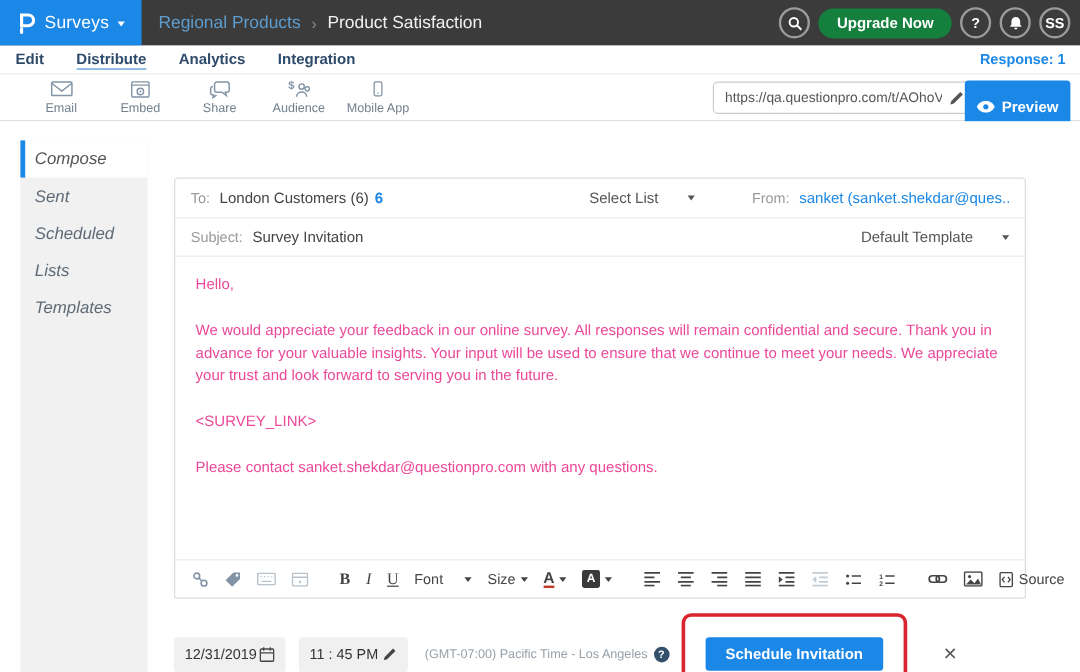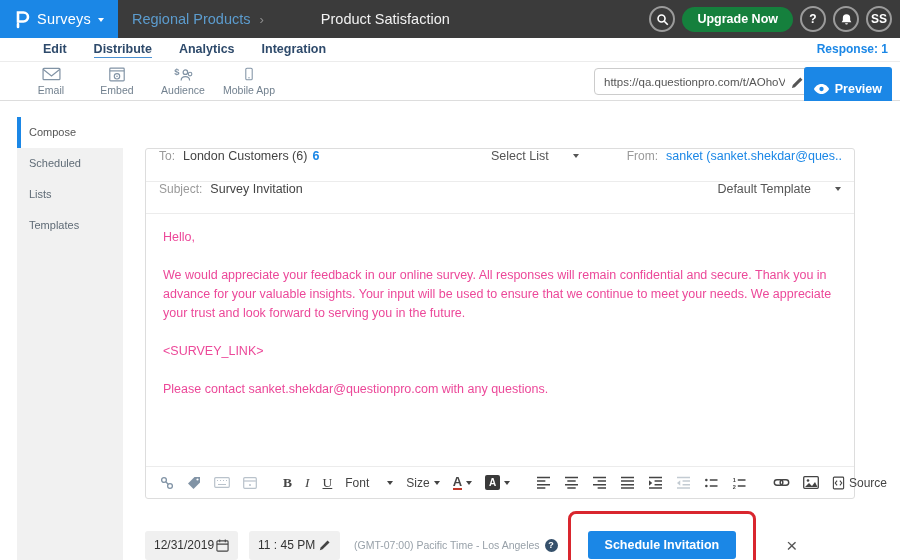--- a/index.html
+++ b/index.html
@@ -13,56 +13,56 @@
     border-top:4px solid currentColor; vertical-align:middle; }
 
   
   .header { position:absolute; left:0; top:0; width:900px; height:38px; background:#3B3B3B; display:flex; align-items:center; }
   .logo-block { width:118px; height:38px; background:#1B87E6; display:flex; align-items:center; justify-content:center; gap:7px; cursor:pointer; }
   .brand-label { color:#fff; font-size:14.5px; font-weight:500; letter-spacing:.2px; }
   .logo-block .caret { color:#fff; margin-top:1px; }
   .breadcrumb { margin-left:14px; font-size:14.5px; display:flex; align-items:center; gap:9px; }
   .bc-parent { color:#5C9CCE; cursor:pointer; }
   .bc-sep { color:#8d8d8d; font-size:13px; }
-  .bc-current { color:#F2F2F2; font-weight:500;margin-left:48px; }
+  .bc-current { color:#F2F2F2; font-weight:500; }
   .header-right { position:absolute; right:8px; top:0; height:38px; display:flex; align-items:center; gap:7px; }
   .hcircle { width:26px; height:26px; border:2px solid #9B9B9B; border-radius:50%;
     display:flex; align-items:center; justify-content:center; color:#fff; font-size:12px; font-weight:bold; cursor:pointer; }
   .upgrade-btn { height:25px; padding:0 15px; border-radius:13px; background:#15803d; color:#fff;
     font-size:12.5px; font-weight:bold; display:flex; align-items:center; cursor:pointer; }
 
   
   .nav-row { position:absolute; left:0; top:38px; width:900px; height:23px; background:#fff; }
-  .nav-tabs { display:flex; gap:27px; padding-left:13px; height:100%; align-items:center;margin-left:30px; }
+  .nav-tabs { display:flex; gap:27px; padding-left:13px; height:100%; align-items:center; }
   .nav-tab { font-size:12.5px; font-weight:bold; color:#2E4A6B; cursor:pointer; padding-bottom:1px; }
   .nav-tab.active { border-bottom:1.5px solid #4a90d2; }
   .response-label { position:absolute; right:12px; top:4px; color:#1B87E6; font-size:12px; font-weight:bold; }
 
   
   .dist-bar { position:absolute; left:0; top:61px; width:900px; height:40px; background:#fff;
     border-top:1px solid #ececec; border-bottom:1px solid #ddd; }
   .channels { display:flex; padding-left:18px; height:100%; }
   .channel { width:66px; display:flex; flex-direction:column; align-items:center; justify-content:center; gap:2px; cursor:pointer; }
   .channel-label { font-size:10.5px; color:#72818F; }
   .url-box { position:absolute; right:88px; top:6px; width:218px; height:27px; border:1px solid #ccc; border-radius:4px; background:#fff; }
   .url-box input { width:100%; height:100%; border:none; background:transparent; outline:none;
     font-family:"Liberation Sans",sans-serif; font-size:11.5px; color:#555; padding:0 26px 0 9px; }
   .url-edit { position:absolute; right:7px; top:6px; cursor:pointer; }
   .preview-btn { position:absolute; right:8px; top:5px; height:44px; padding:0 10px; background:#1B87E6; border-radius:3px;
     color:#fff; font-size:12.5px; font-weight:bold; display:flex; align-items:center; gap:6px; cursor:pointer; }
 
   
   .content { position:absolute; left:0; top:101px; width:900px; height:459px; background:#fff; }
   .sidebar { position:absolute; left:17px; top:16px; width:106px; height:443px; background:#f1f1f1; }
-  .side-item { height:31px; line-height:31px; padding-left:12px; font-size:11px; color:#5f6b76; cursor:pointer; }
+  .side-item { height:31px; line-height:31px; padding-left:12px; font-size:14px; color:#5f6b76; cursor:pointer;font-style:italic; }
   .side-item.active { background:#fff; border-left:4px solid #1B87E6; padding-left:8px; color:#555; }
 
   .card { position:absolute; left:145px; top:47px; width:710px; height:351px; background:#fff;
     border:1px solid #ddd; border-radius:3px; }
-  .row { display:flex; align-items:flex-start; padding:0 13px; border-bottom:1px solid #ececec; }
+  .row { display:flex; align-items:center; padding:0 13px; border-bottom:1px solid #ececec; }
   .to-row { height:33px; } .subject-row { height:32px; }
   .field-label { color:#999; font-size:12px; margin-right:8px; }
   .field-value { color:#444; font-size:12.5px; }
   .to-count { color:#1B87E6; font-weight:bold; font-size:12.5px; margin-left:5px; }
   .spacer { flex:1; }
   .dropdown { color:#555; font-size:12.5px; display:flex; align-items:center; gap:24px; cursor:pointer; }
   .select-list { margin-right:48px; }
   .from-value { color:#1B87E6; font-size:12.5px; max-width:175px; white-space:nowrap; overflow:hidden; cursor:pointer; }
 
   .email-body { height:252px; padding:14px 17px; font-size:12.5px; line-height:19px; color:#ec4899; overflow:hidden; cursor:text; }
@@ -150,20 +150,27 @@
     <div class="channel">
       <svg width="18" height="15" viewBox="0 0 20 16" fill="none" stroke="#8193A5" stroke-width="1.3">
         <rect x="2" y="1" width="16" height="14" rx="1"></rect>
           <path d="M2 4h16"></path>
           <circle cx="10" cy="10" r="3"></circle>
           <circle cx="10" cy="10" r="0.9" fill="#8193A5" stroke="none"></circle>
       </svg>
       <span class="channel-label">Embed</span>
     </div>
     <div class="channel">
+      <svg width="19" height="15" viewBox="0 0 20 16" fill="none" stroke="#8193A5" stroke-width="1.3">
+        <path d="M7 1.5h9a2 2 0 012 2v5a2 2 0 01-2 2h-1.5l1 3-4-3H7a2 2 0 01-2-2v-5a2 2 0 012-2z"></path>
+        <path d="M3.5 5.5a2 2 0 00-2 2v3.5a2 2 0 002 2h.8l-.8 2.5 3.3-2.5"></path>
+      </svg>
+      <span class="channel-label">Share</span>
+    </div>
+    <div class="channel">
       <svg width="19" height="15" viewBox="0 0 20 16">
         <text x="0" y="8" font-size="10" font-weight="bold" fill="#8193A5">$</text>
         <circle cx="12" cy="5.5" r="2.4" fill="none" stroke="#8193A5" stroke-width="1.3"></circle>
         <circle cx="17" cy="7.5" r="1.9" fill="none" stroke="#8193A5" stroke-width="1.2"></circle>
         <path d="M7.5 14.5c0-2.6 2-4.2 4.5-4.2s4.5 1.6 4.5 4.2" fill="none" stroke="#8193A5" stroke-width="1.3"></path>
       </svg>
       <span class="channel-label">Audience</span>
     </div>
     <div class="channel">
       <svg width="16" height="16" viewBox="0 0 20 16" fill="none" stroke="#8193A5" stroke-width="1.3">
@@ -187,20 +194,21 @@
       <circle cx="9" cy="6" r="2.6" fill="#1B87E6"></circle>
     </svg>
     <span>Preview</span>
   </div>
 </div>
 
 <div class="content">
 
   <div class="sidebar">
     <div class="side-item active">Compose</div>
+    <div class="side-item">Sent</div>
     <div class="side-item">Scheduled</div>
     <div class="side-item">Lists</div>
     <div class="side-item">Templates</div>
   </div>
 
   <div class="card">
     <div class="row to-row">
       <span class="field-label">To:</span>
       <span class="field-value">London Customers (6)</span>
       <span class="to-count">6</span>

